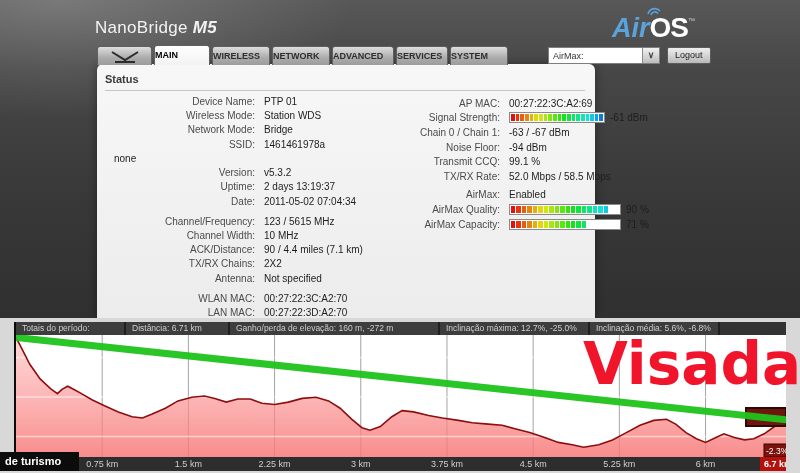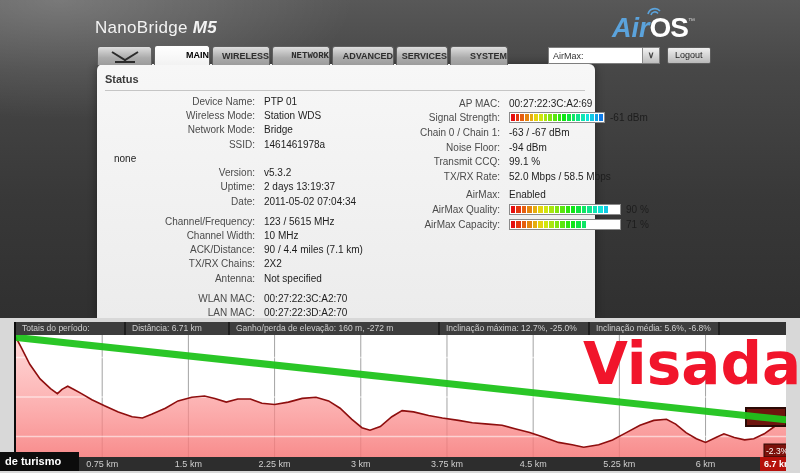--- a/index.html
+++ b/index.html
@@ -12,21 +12,21 @@
   
   .brand{position:absolute;left:95px;top:18px;z-index:2;color:#f3f3f3;font-size:17px;letter-spacing:.3px;}
   .brand .m5{font-style:italic;font-weight:bold;margin-left:5px;}
   .airos{position:absolute;left:612px;top:6px;z-index:2;line-height:30px;}
   .airos .air{color:#5ba3dc;font-style:italic;font-weight:bold;font-size:27px;}
   .airos .os{color:#ffffff;font-weight:bold;font-size:28px;letter-spacing:-1px;}
   .airos .tm{color:#cccccc;font-size:7px;vertical-align:14px;}
   .airos svg{position:absolute;left:33px;top:-1px;}
   
   .tabbar{position:absolute;left:97px;top:45px;height:20px;display:flex;gap:2px;z-index:3;align-items:flex-end;}
-  .tab{box-sizing:border-box;height:19px;line-height:18px;text-align:right;font-size:9px;font-weight:bold;
+  .tab{box-sizing:border-box;height:19px;line-height:18px;text-align:left;font-size:9px;font-weight:bold;
        color:#2e2e2e;background:linear-gradient(#dedede,#ababab 60%,#9c9c9c);
        border:1px solid #5f5f5f;border-bottom:none;border-radius:3px 3px 0 0;cursor:pointer;}
   .tab.active{height:20px;background:linear-gradient(#ffffff,#f2f2f2);color:#000;}
   .tab.icon{width:55px;display:flex;align-items:center;justify-content:center;}
   .toolsrow{position:absolute;left:548px;top:47px;z-index:3;display:flex;gap:7px;align-items:center;}
   .select{box-sizing:border-box;width:112px;height:17px;background:#fff;border:1px solid #7e7e7e;
           display:flex;align-items:center;justify-content:space-between;}
   .select .sel-label{font-size:9px;color:#333;padding-left:4px;}
   .select .sel-arrow{width:16px;height:15px;border-left:1px solid #8a8a8a;
           background:linear-gradient(#f2f2f2,#bdbdbd);font-size:9px;font-weight:bold;color:#444;
@@ -91,21 +91,21 @@
     <div class="tab icon">
       <svg width="38" height="13" viewBox="0 0 38 13">
         <path d="M6 2 L19 10 L32 2" stroke="#2b2b2b" stroke-width="2" fill="none"></path>
         <line x1="19" y1="9" x2="19" y2="12" stroke="#2b2b2b" stroke-width="2"></line>
         <line x1="9" y1="12" x2="29" y2="12" stroke="#2b2b2b" stroke-width="2"></line>
       </svg>
     </div>
 
   <div class="tab active" style="width: 56px;">MAIN</div>
       <div class="tab" style="width: 58px;">WIRELESS</div>
-      <div class="tab" style="width: 58px; font-family: Liberation Mono, monospace;">NETWORK</div>
+      <div class="tab" style="width: 58px;">NETWORK</div>
       <div class="tab" style="width: 62px;">ADVANCED</div>
       <div class="tab" style="width: 52px;">SERVICES</div>
       <div class="tab" style="width: 58px;">SYSTEM</div>
     </div>
 
   <div class="toolsrow">
     <div class="select">
       <span class="sel-label">AirMax:</span>
       <span class="sel-arrow">∨</span>
     </div>

